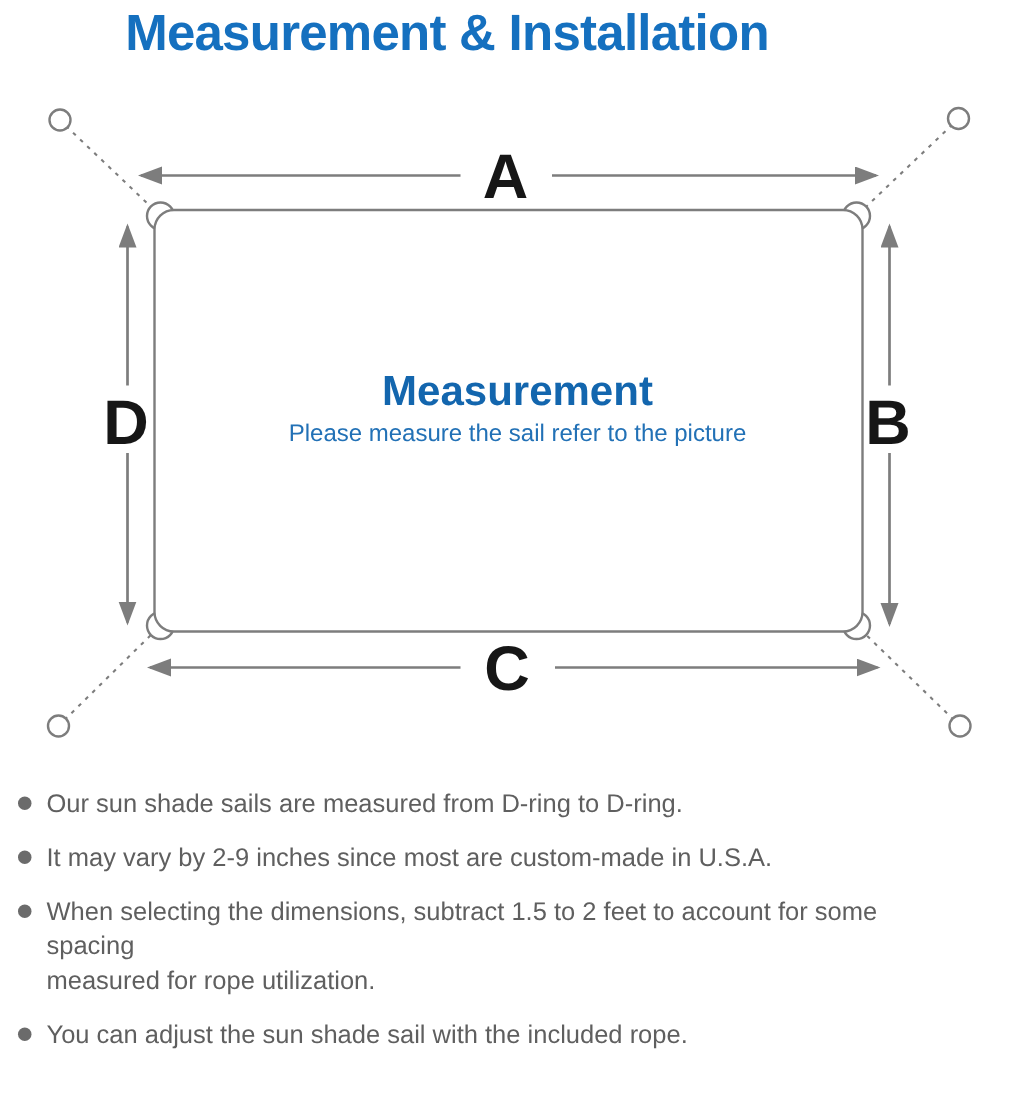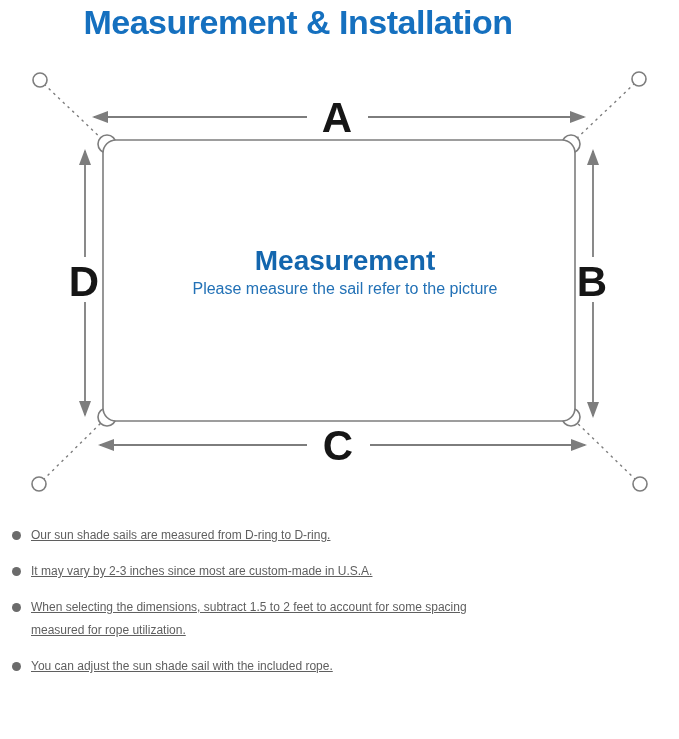--- a/index.html
+++ b/index.html
@@ -42,23 +42,22 @@
     fill:var(--subtitle_blue);
     font-size:16px;
   }
 
   .notes { padding:14px 10px 0 11px; }
   .note  {
     display:flex;
     align-items:flex-start;
     margin-bottom:13px;
     color:var(--note_gray);
-    font-size:12px;
+    font-size:17px;
     line-height:23px;
-    text-decoration:underline;
   }
   .dot {
     flex:0 0 9px;
     width:9px; height:9px;
     border-radius:50%;
     background:var(--bullet_gray);
     margin:7px 10px 0 1px;
   }
   .note-text { flex:1; }
 </style>
@@ -117,21 +116,21 @@
     <div class="note">
       <span class="dot"></span>
       <span class="note-text">
         <div>Our sun shade sails are measured from D-ring to D-ring.</div>
         <div></div>
       </span>
     </div>
     <div class="note">
       <span class="dot"></span>
       <span class="note-text">
-        <div>It may vary by 2-3 inches since most are custom-made in U.S.A.</div>
+        <div>It may vary by 2-9 inches since most are custom-made in U.S.A.</div>
         <div></div>
       </span>
     </div>
     <div class="note">
       <span class="dot"></span>
       <span class="note-text">
         <div>When selecting the dimensions, subtract 1.5 to 2 feet to account for some spacing</div>
         <div>measured for rope utilization.</div>
       </span>
     </div>

